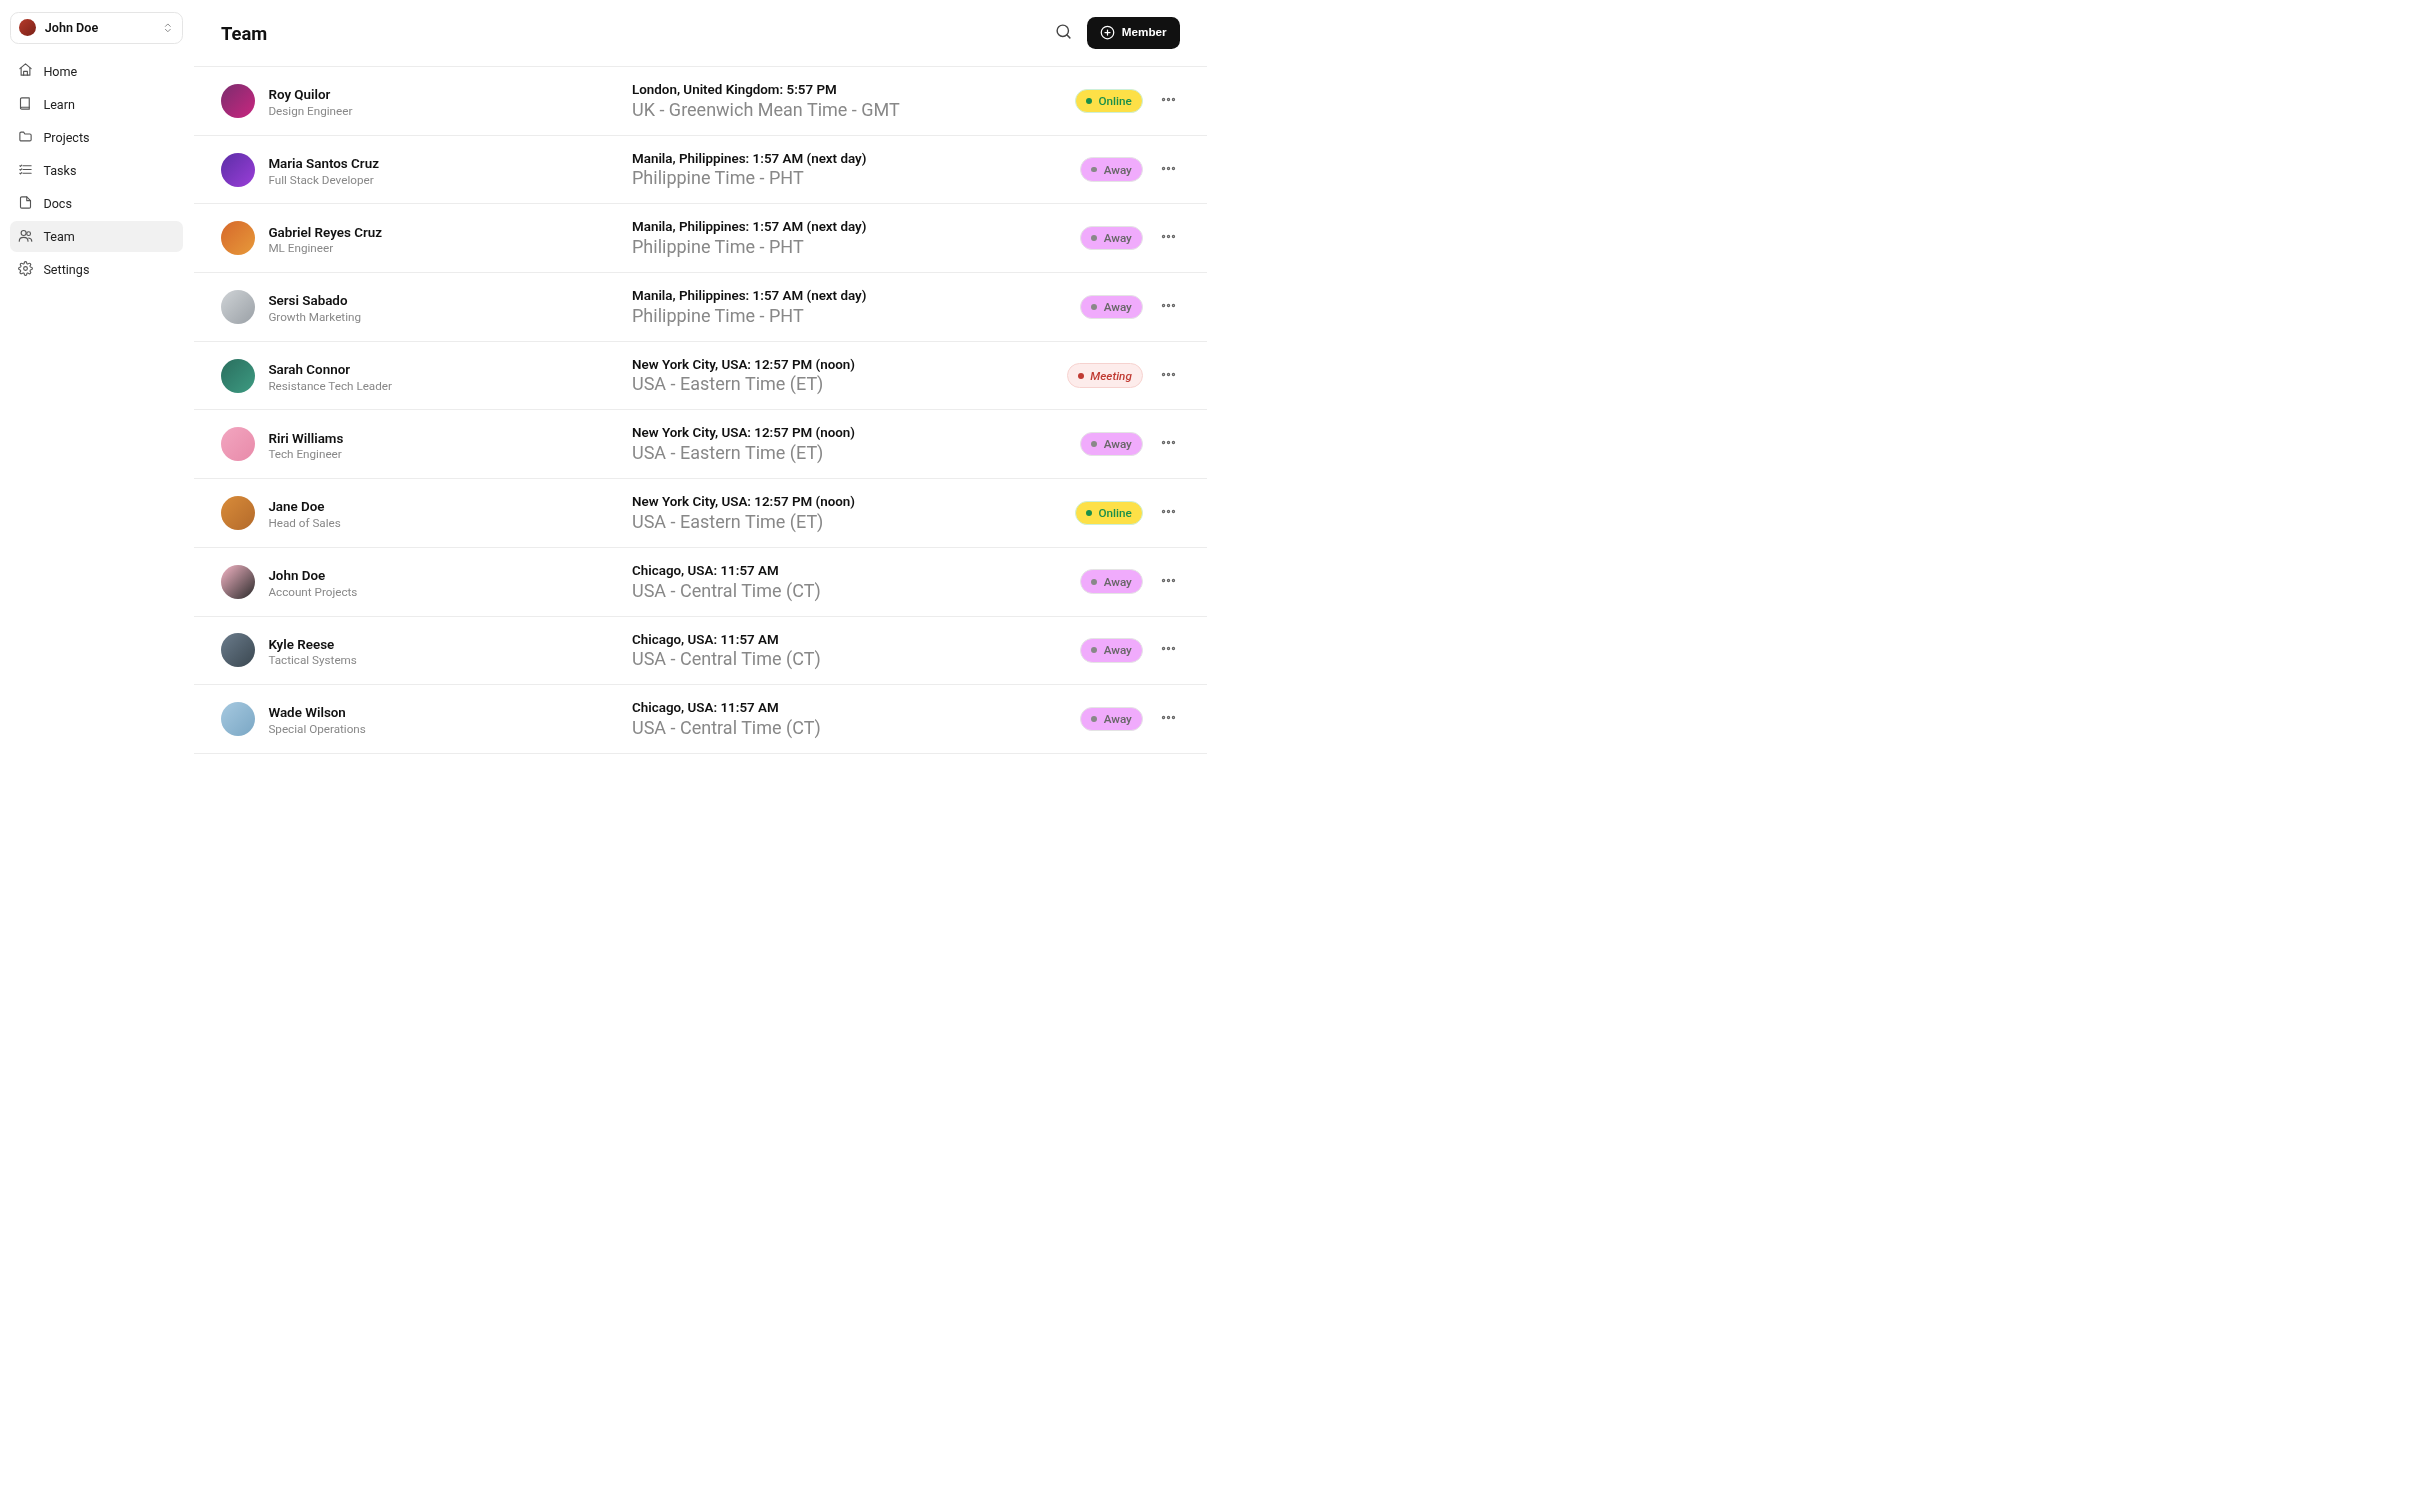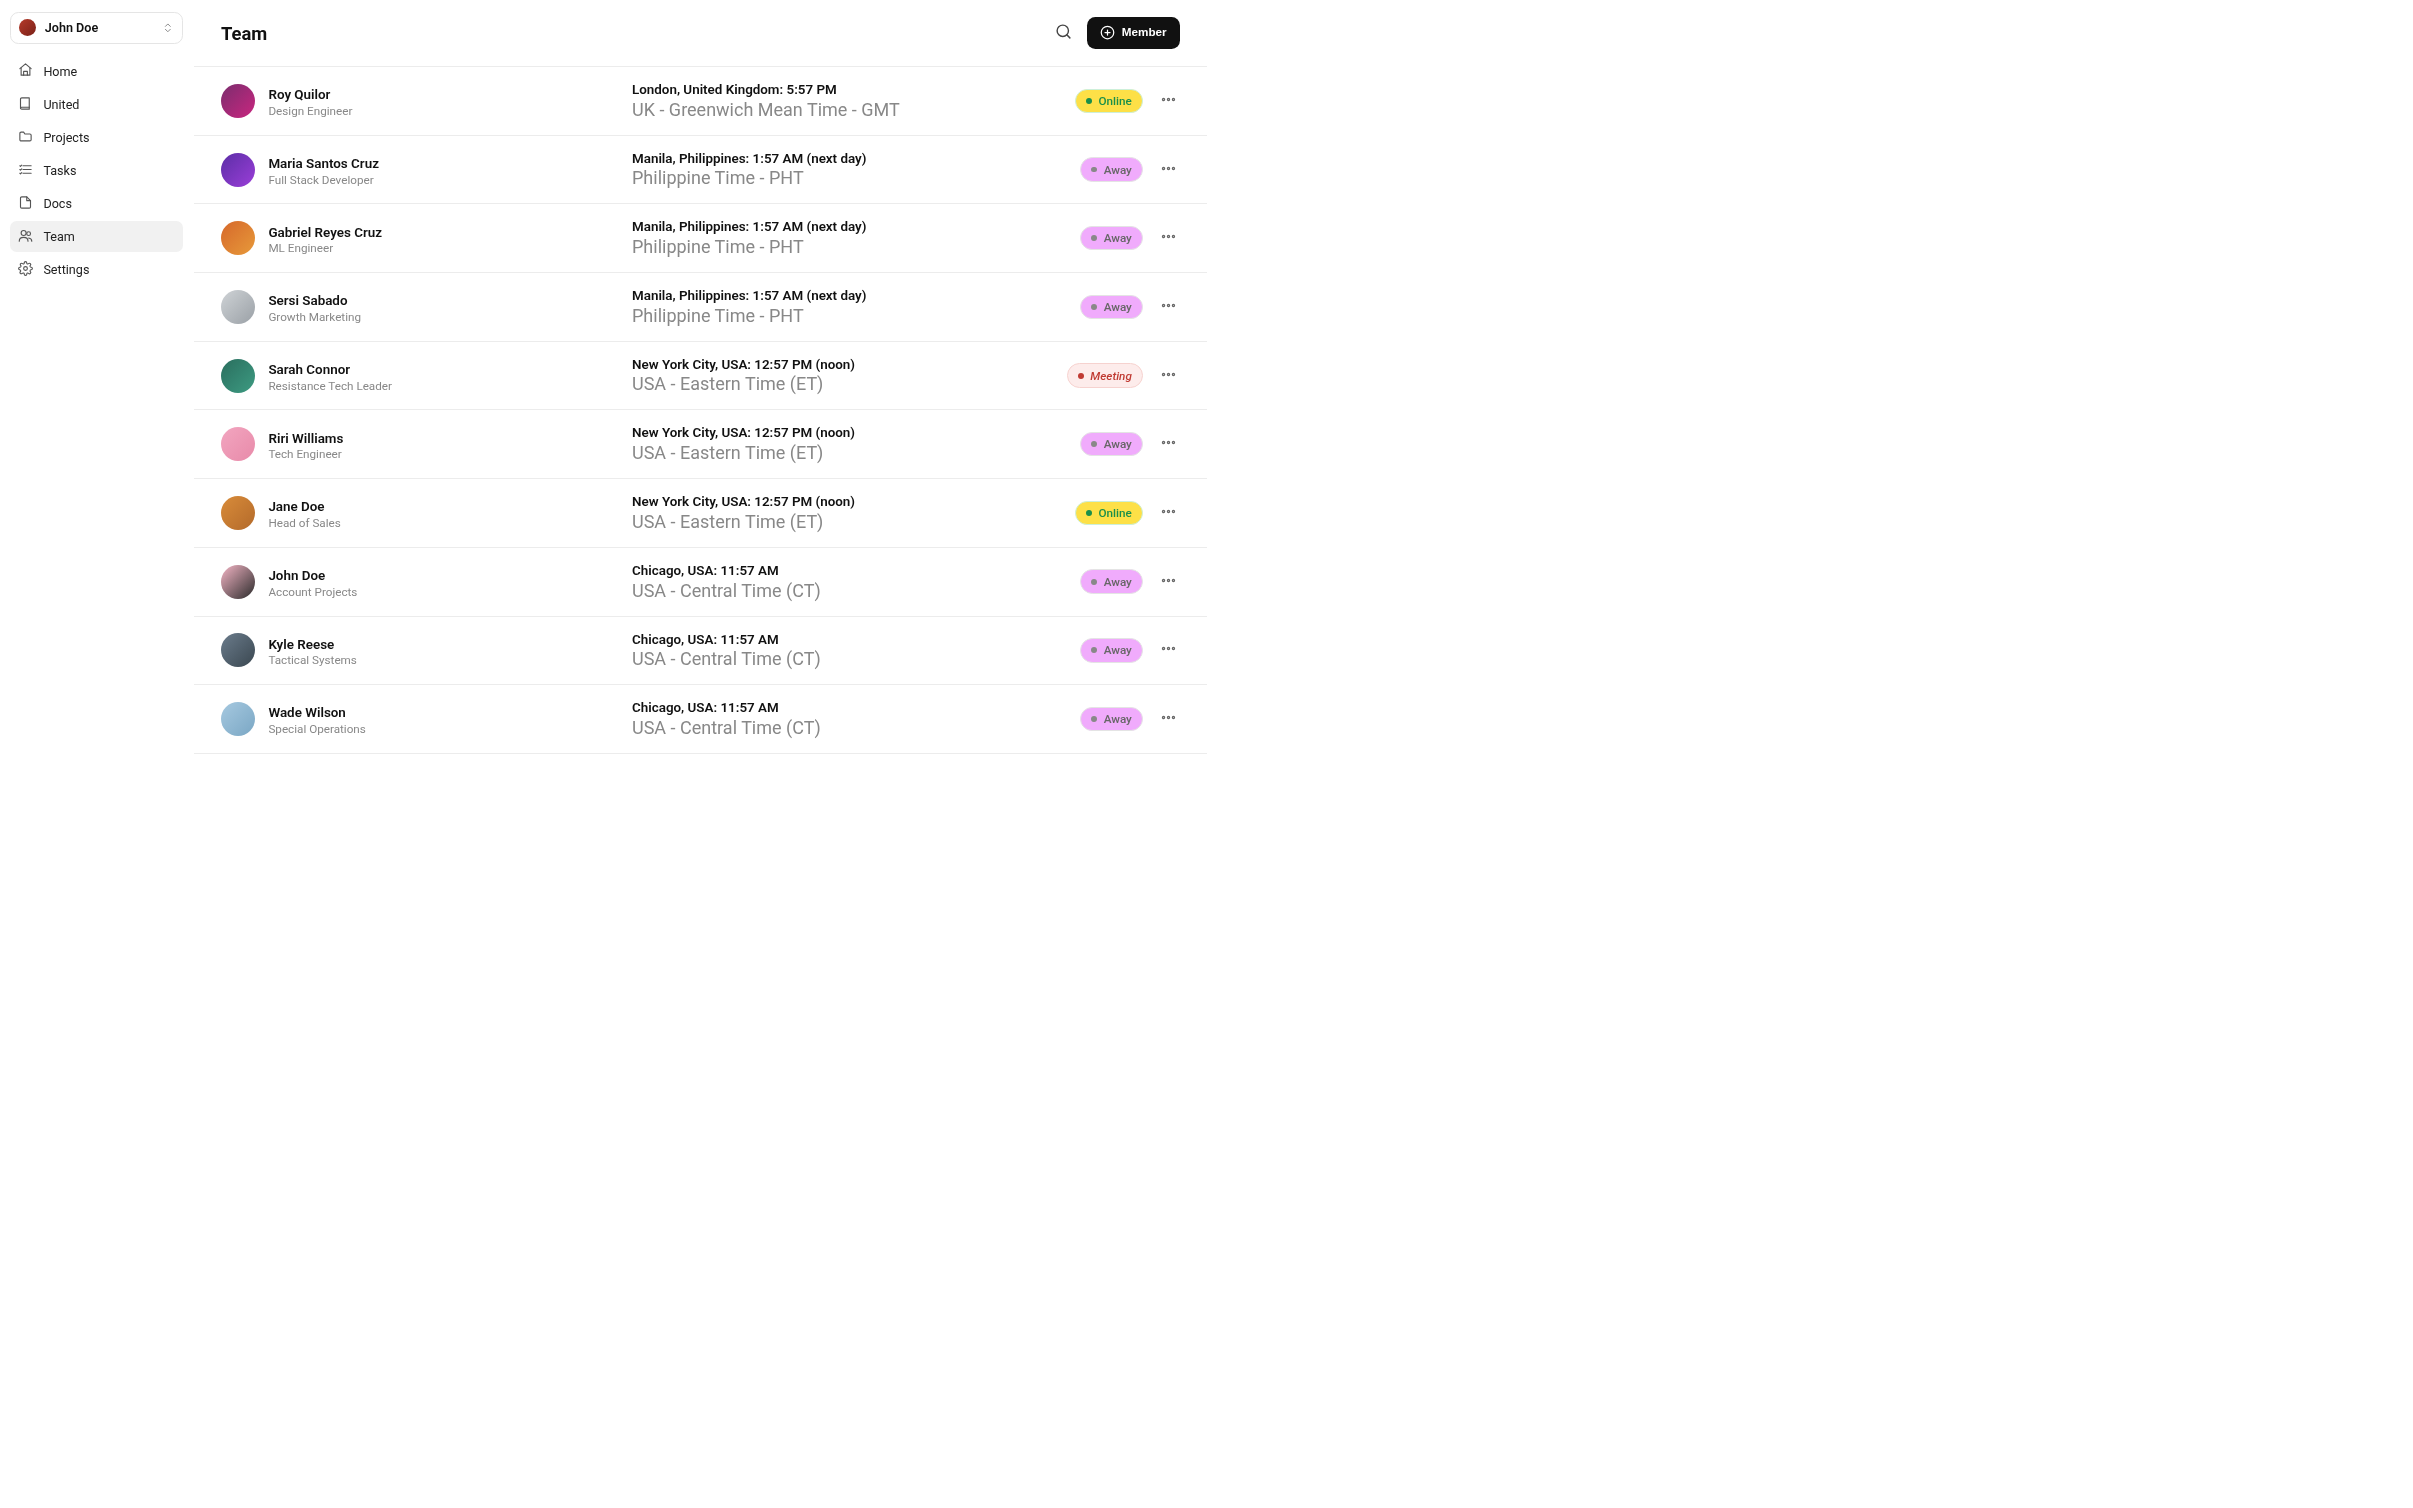--- a/index.html
+++ b/index.html
@@ -172,21 +172,21 @@
       <div class="nav-item">
         <span><svg viewBox="0 0 24 24" fill="none" stroke="currentColor" stroke-width="1.8" stroke-linecap="round" stroke-linejoin="round">
             <use href="#i-home"></use>
           </svg></span>
         <span>Home</span>
       </div>
       <div class="nav-item">
         <span><svg viewBox="0 0 24 24" fill="none" stroke="currentColor" stroke-width="1.8" stroke-linecap="round" stroke-linejoin="round">
             <use href="#i-book"></use>
           </svg></span>
-        <span>United</span>
+        <span>Learn</span>
       </div>
       <div class="nav-item">
         <span><svg viewBox="0 0 24 24" fill="none" stroke="currentColor" stroke-width="1.8" stroke-linecap="round" stroke-linejoin="round">
             <use href="#i-folder"></use>
           </svg></span>
         <span>Projects</span>
       </div>
       <div class="nav-item">
         <span><svg viewBox="0 0 24 24" fill="none" stroke="currentColor" stroke-width="1.8" stroke-linecap="round" stroke-linejoin="round">
             <use href="#i-tasks"></use>

